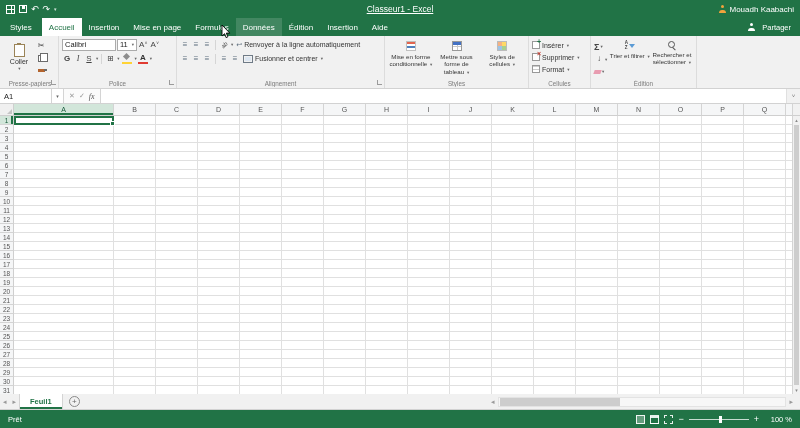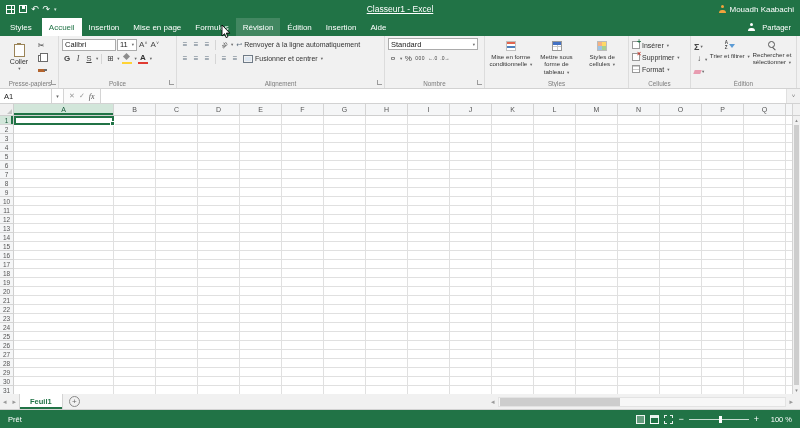--- a/index.html
+++ b/index.html
@@ -193,21 +193,21 @@
     </div>
   </div>
 
   <div class="tabrow">
     <div class="tab file-tab">Styles</div>
     <div class="tabs">
         <div class="tab active">Accueil</div>
         <div class="tab">Insertion</div>
         <div class="tab">Mise en page</div>
         <div class="tab">Formules</div>
-        <div class="tab hovered">Révision</div>
+        <div class="tab hovered">Données</div>
         <div class="tab">Édition</div>
         <div class="tab">Insertion</div>
         <div class="tab">Aide</div>
       </div>
     <div class="tab-spacer"></div>
     <div class="share">
       <span class="person-icon white"></span>
       <span>Partager</span>
     </div>
   </div>
@@ -294,38 +294,20 @@
         <div class="txtbtn">
           <span class="merge-ic"></span>
           <span>Fusionner et centrer</span>
           <span class="caret">▾</span>
         </div>
       </div>
       <span class="glabel">Alignement</span>
       <span class="launcher"></span>
     </div>
 
-    <div class="group g-num">
-      <div class="rrow">
-        <div class="combo num-format">
-          <span>Standard</span>
-          <span class="caret">▾</span>
-        </div>
-      </div>
-      <div class="rrow">
-        <span class="rbtn">¤</span>
-        <span class="caret">▾</span>
-        <span class="rbtn">%</span>
-        <span class="rbtn milli">000</span>
-        <span class="rbtn dec">←.0</span>
-        <span class="rbtn dec">.0→</span>
-      </div>
-      <span class="glabel">Nombre</span>
-      <span class="launcher"></span>
-    </div>
 
     <div class="group g-styles">
       <div class="bigbtn">
         <span class="cf-ic"></span>
         <span class="biglabel"><span>Mise en forme conditionnelle</span> <span class="caret">▾</span></span>
       </div>
       <div class="bigbtn">
         <span class="ft-ic"></span>
         <span class="biglabel"><span>Mettre sous forme de tableau</span> <span class="caret">▾</span></span>
       </div>

